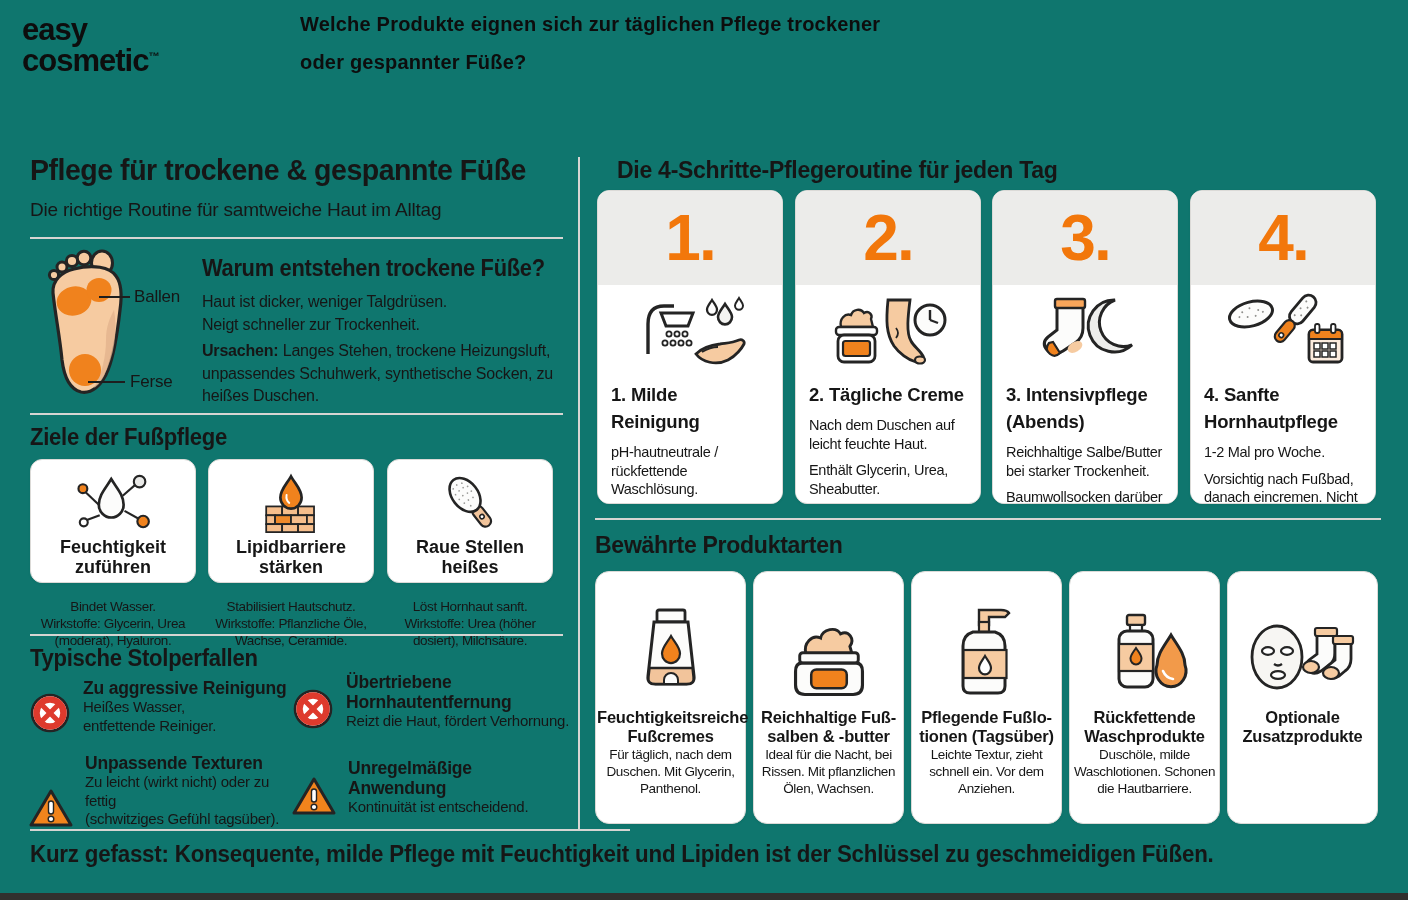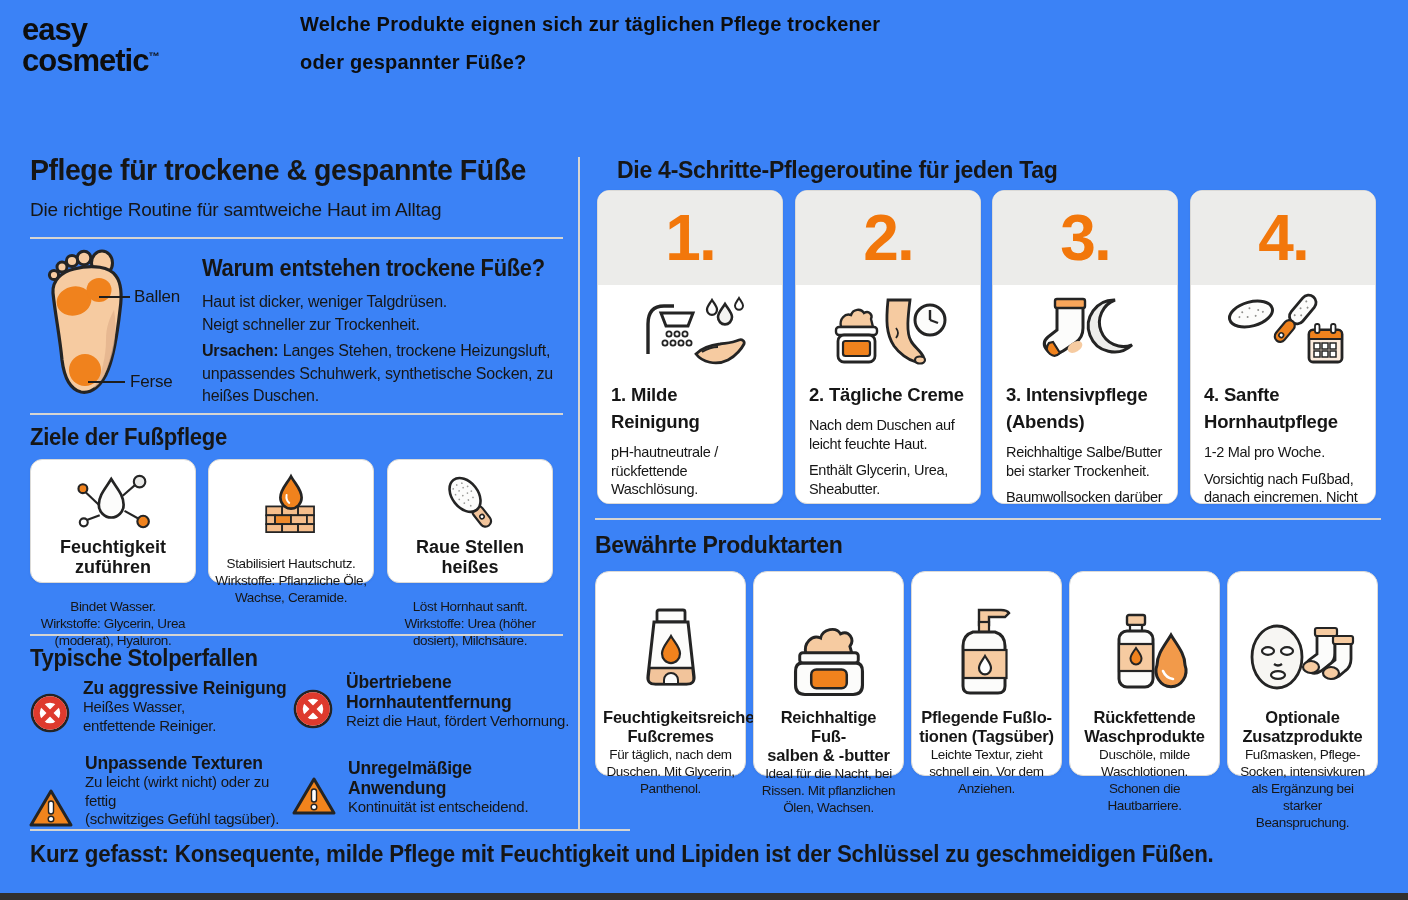--- a/index.html
+++ b/index.html
@@ -1,17 +1,17 @@
 <!DOCTYPE html>
 <html><head>
 <meta charset="utf-8">
 <style>
   html,body{margin:0;padding:0;}
   body{width:1408px;height:900px;background:#F1F0EE;font-family:"Liberation Sans",sans-serif;color:#161616;}
-  .canvas{position:relative;width:1408px;height:900px;overflow:hidden;background:#3b82f6;}
+  .canvas{position:relative;width:1408px;height:900px;overflow:hidden;background:#0f766e;}
   .abs{position:absolute;}
   [data-bind]{white-space:pre-line;}
   
   .logo{left:22px;top:16px;font-weight:800;font-size:31px;line-height:27px;letter-spacing:-1px;color:#0d0d0d;}
   .logo .tm{font-size:11px;vertical-align:super;letter-spacing:0;font-weight:700;}
   .main-title{left:300px;top:5px;font-size:20px;font-weight:700;line-height:38px;letter-spacing:.2px;color:#0d0d0d;}
   
   .h1{font-size:30px;font-weight:800;letter-spacing:-.5px;transform:scaleX(.95);transform-origin:left top;}
   .h2{font-size:23px;font-weight:800;letter-spacing:-.3px;transform:scaleX(.96);transform-origin:left top;}
   .divider{background:#D6D5D2;height:1.5px;}
@@ -32,21 +32,21 @@
   .pf-title{font-size:17.5px;font-weight:800;line-height:20px;letter-spacing:-.2px;}
   .pf-text{font-size:15px;line-height:18.5px;letter-spacing:-.25px;}
   
   .step-card{width:186px;height:314px;overflow:hidden;}
   .step-head{height:94px;background:#ECECEA;border-radius:10px 10px 0 0;display:flex;align-items:center;justify-content:center;}
   .step-num{font-size:64px;font-weight:800;color:#F2770B;letter-spacing:-2px;}
   .step-icon{height:94px;display:flex;align-items:center;justify-content:center;background:#fff;}
   .step-body{padding:2px 13px 0 13px;background:#fff;}
   .step-title{font-size:18.5px;font-weight:700;line-height:27px;letter-spacing:-.2px;}
   .step-text{font-size:14.5px;line-height:18.5px;letter-spacing:-.3px;margin-top:8px;}
-  .product-card{width:151px;height:205px;text-align:center;padding:0 7px;border-radius:14px;}
+  .product-card{width:151px;height:253px;text-align:center;padding:0 1px;border-radius:14px;}
   .prod-icon{height:128px;display:flex;align-items:flex-end;justify-content:center;padding-top:10px;box-sizing:border-box;}
   .prod-title{font-size:16.5px;font-weight:800;line-height:19px;margin-top:8px;letter-spacing:-.2px;}
   .prod-text{font-size:13.5px;line-height:17px;letter-spacing:-.35px;}
   .summary{font-size:23px;font-weight:800;letter-spacing:-.2px;transform:scaleX(.97);transform-origin:left top;}
   .bottom-strip{left:0;top:893px;width:1408px;height:7px;background:#31302E;}
   svg{display:block;}
 </style>
 </head>
 <body>
 
@@ -124,20 +124,22 @@
             <rect x="46" y="50" width="18" height="10" fill="#F6BE8C"></rect>
             <rect x="64" y="50" width="8" height="10" fill="#F6BE8C"></rect>
           <rect x="18" y="60" width="18" height="9" fill="#F6BE8C"></rect>
             <rect x="36" y="60" width="18" height="9" fill="#F6BE8C"></rect>
             <rect x="54" y="60" width="18" height="9" fill="#F6BE8C"></rect>
         </g>
         <path d="M46,6 C51,15 58,21 58,30 A12,12.5 0 1 1 34,30 C34,21 41,15 46,6 Z" fill="#F0821D" stroke="#242424" stroke-width="3"></path>
         <path d="M41,27 q-1,6 3,9" stroke="#fff" stroke-width="2.2" fill="none" stroke-linecap="round"></path>
       </svg>
     </div>
+    <div class="goal-title" data-bind="goals.cards.1.title">Lipidbarriere
+stärken</div>
     <div class="goal-text" data-bind="goals.cards.1.text">Stabilisiert Hautschutz.
 Wirkstoffe: Pflanzliche Öle, Wachse, Ceramide.</div>
   </div>
 
   <div class="card goal-card" style="left:387px;top:459px;">
     <div class="goal-icon">
       <svg width="92" height="62" viewBox="0 0 92 72">
         <g transform="rotate(-38 46 36)">
           <rect x="40" y="44" width="13" height="27" rx="6.5" fill="#F2C49B" stroke="#242424" stroke-width="2.5"></rect>
           <circle cx="46.5" cy="58" r="2.5" fill="#fff" stroke="#242424" stroke-width="1.8"></circle>
@@ -433,20 +435,19 @@
         </g>
         <g>
           <path d="M90,22 h16 v18 q0,8 -6,12 l-6,5 q-8,5 -12,-1 q-3,-6 2,-10 l6,-5 z" fill="#FCFCFB" stroke="#242424" stroke-width="2.8"></path>
           <rect x="88" y="17" width="20" height="8" rx="2" fill="#F6CBA1" stroke="#242424" stroke-width="2.2"></rect>
           <ellipse cx="86" cy="54" rx="8" ry="6" fill="#F6CBA1" stroke="#242424" stroke-width="2.2"></ellipse>
         </g>
       </svg>
     </div>
     <div class="prod-title" data-bind="products.cards.4.title">Optionale
 Zusatzprodukte</div>
-    <div class="prod-text" data-bind="products.cards.4.text">Fußmasken, Pflege-Socken, intensivkuren als Ergänzung bei starker Beanspruchung.</div>
   </div>
 
   <div class="abs divider" style="left:30px;top:829px;width:600px;"></div>
   <div class="abs summary" style="left:30px;top:841px;width:1360px;" data-bind="summary">Kurz gefasst: Konsequente, milde Pflege mit Feuchtigkeit und Lipiden ist der Schlüssel zu geschmeidigen Füßen.</div>
   <div class="abs bottom-strip"></div>
 
 </div>
 
 </body></html>

